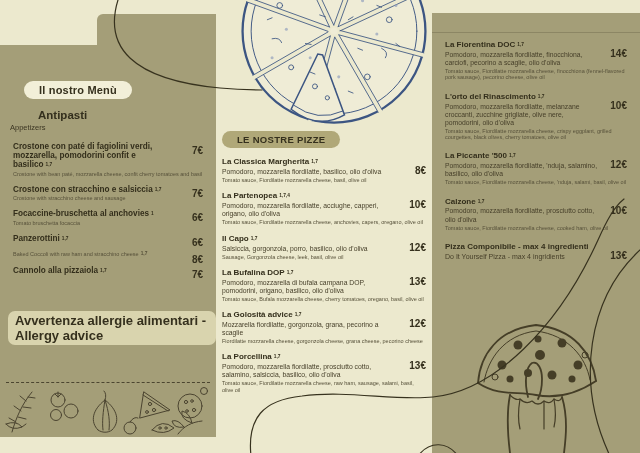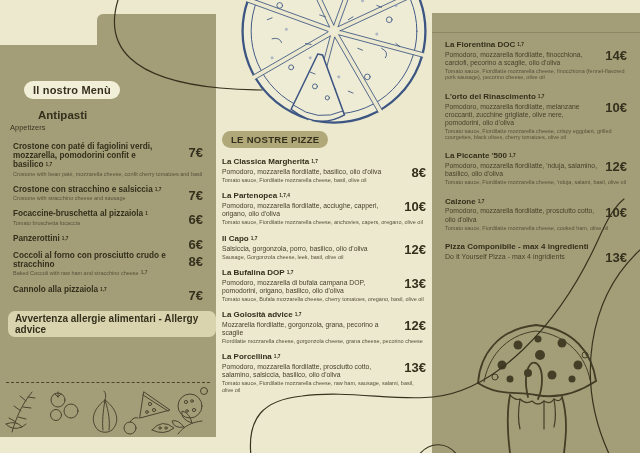--- a/index.html
+++ b/index.html
@@ -6,38 +6,38 @@
   body{font-family:"Liberation Sans",sans-serif;}
   #page{position:relative;width:640px;height:453px;background:#ece9ce;overflow:hidden;
         color:#3b3522;-webkit-font-smoothing:antialiased;}
   .panel{position:absolute;background:#a49e78;z-index:1;}
   #panel-left{left:0;top:45px;width:216px;height:392px;}
   #panel-left-ext{left:97px;top:14px;width:119px;height:40px;border-top-left-radius:6px;}
   #panel-right{left:432px;top:13px;width:208px;height:440px;}
   #panel-middle{position:absolute;left:216px;top:0;width:214px;height:453px;z-index:3;}
   .decor{position:absolute;left:0;top:0;z-index:2;pointer-events:none;}
 
-  .pill{display:inline-block;border-radius:9px;padding:3px 9px;font-weight:bold;}
+  .pill{display:inline-block;border-radius:9px;padding:3px 15px;font-weight:bold;}
   #menu-title-pill{position:absolute;left:24px;top:36px;background:#f2efd8;color:#35301d;
        font-size:11px;letter-spacing:.2px;}
   #antipasti{position:absolute;left:26px;top:64px;font-size:11.5px;font-weight:bold;color:#332f1d;margin-left:12px;}
   #appetizers{position:absolute;left:10px;top:78px;font-size:7.5px;color:#3b3522;}
 
   .items{position:absolute;}
   #left-items{left:13px;top:97px;width:190px;}
   .menu-item{position:relative;margin-bottom:8px;}
   .mi-name{font-weight:bold;font-size:8.2px;line-height:1.12;padding-right:28px;color:#332e1b;}
   .mi-desc{font-size:6.8px;line-height:1.18;padding-right:28px;margin-top:1px;color:#463f29;}
   .mi-sub{font-size:5.5px;line-height:1.15;margin-top:1px;color:#57513a;}
-  .mi-price{position:absolute;right:0;font-size:13px;font-weight:bold;color:#35301d;}
+  .mi-price{position:absolute;right:0;font-size:10px;font-weight:bold;color:#35301d;}
   #left-items .mi-price{top:3px;}
   .marks{font-size:4.8px;font-weight:bold;position:relative;top:-1px;margin-left:2px;}
 
   #allergy-pill{position:absolute;left:8px;top:266px;background:#d9d4ae;color:#35301d;
-       font-size:10px;border-radius:7px;padding:2px 7px;}
+       font-size:13px;border-radius:7px;padding:2px 7px;}
   .allergy-col{position:absolute;top:289px;font-size:5.3px;line-height:1.35;color:#423c28;}
   #allergy-col1{left:24px;width:76px;}
   #allergy-col2{left:102px;width:104px;}
   #allergy-divider{position:absolute;left:6px;right:6px;top:337px;border-top:1px dashed #4b4530;}
 
   #dough-note{position:absolute;left:3px;top:20px;font-size:6.2px;line-height:1.45;color:#45402b;}
   #pizze-title-pill{position:absolute;left:6px;top:131px;background:#b0a878;color:#35301d;
        font-size:9.5px;letter-spacing:.3px;}
   #middle-items{left:6px;top:158px;width:204px;}
   #middle-items .menu-item{margin-bottom:9px;}
@@ -71,31 +71,30 @@
           <div class="mi-name"><span>Crostone con paté di fagiolini verdi, mozzarella, pomodorini confit e basilico</span><span class="marks">1,7</span></div>
           <div class="mi-sub"><span>Crostone with bean paté, mozzarella cheese, confit cherry tomatoes and basil</span></div>
           <div class="mi-price">7€</div>
         </div>
         <div class="menu-item">
           <div class="mi-name"><span>Crostone con stracchino e salsiccia</span><span class="marks">1,7</span></div>
           <div class="mi-sub"><span>Crostone with stracchino cheese and sausage</span></div>
           <div class="mi-price">7€</div>
         </div>
         <div class="menu-item">
-          <div class="mi-name"><span>Focaccine-bruschetta al pizzaiola</span><span class="marks">1</span></div>
+          <div class="mi-name"><span>Focaccine-bruschetta al anchovies</span><span class="marks">1</span></div>
           <div class="mi-sub"><span>Tomato bruschetta focaccia</span></div>
           <div class="mi-price">6€</div>
         </div>
         <div class="menu-item">
           <div class="mi-name"><span>Panzerottini</span><span class="marks">1,7</span></div>
           <div class="mi-sub"></div>
           <div class="mi-price">6€</div>
         </div>
         <div class="menu-item">
-          <div class="mi-name"><span>Coccoli al forno con prosciutto crudo e stracchino</span></div>
           <div class="mi-sub"><span>Baked Coccoli with raw ham and stracchino cheese</span><span class="marks">1,7</span></div>
           <div class="mi-price">8€</div>
         </div>
         <div class="menu-item">
           <div class="mi-name"><span>Cannolo alla pizzaiola</span><span class="marks">1,7</span></div>
           <div class="mi-sub"></div>
           <div class="mi-price">7€</div>
         </div>
       </div>
 

